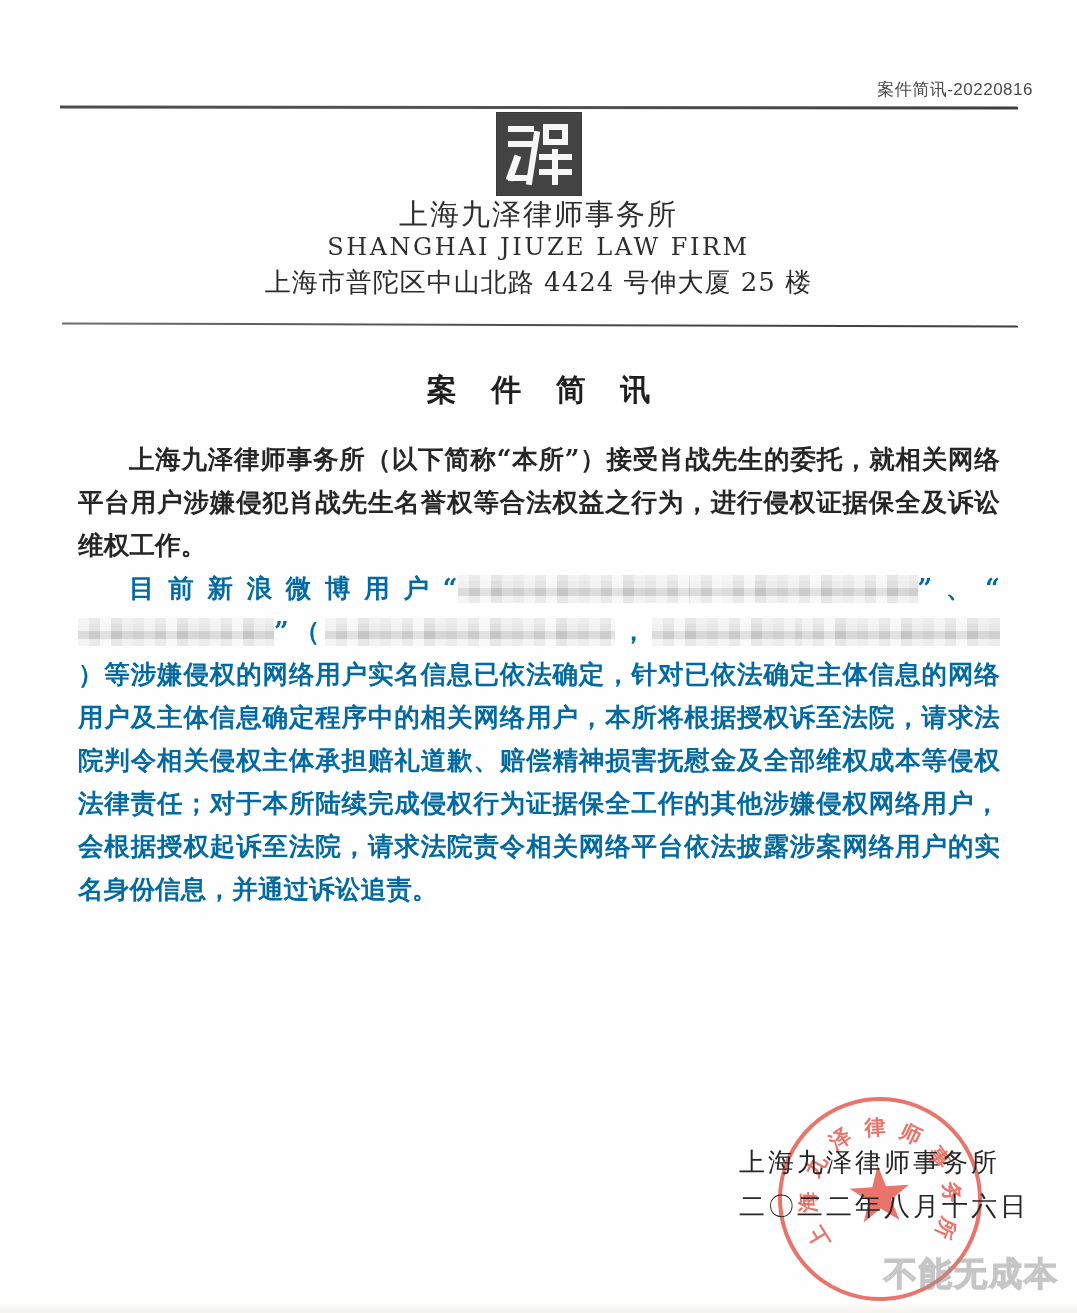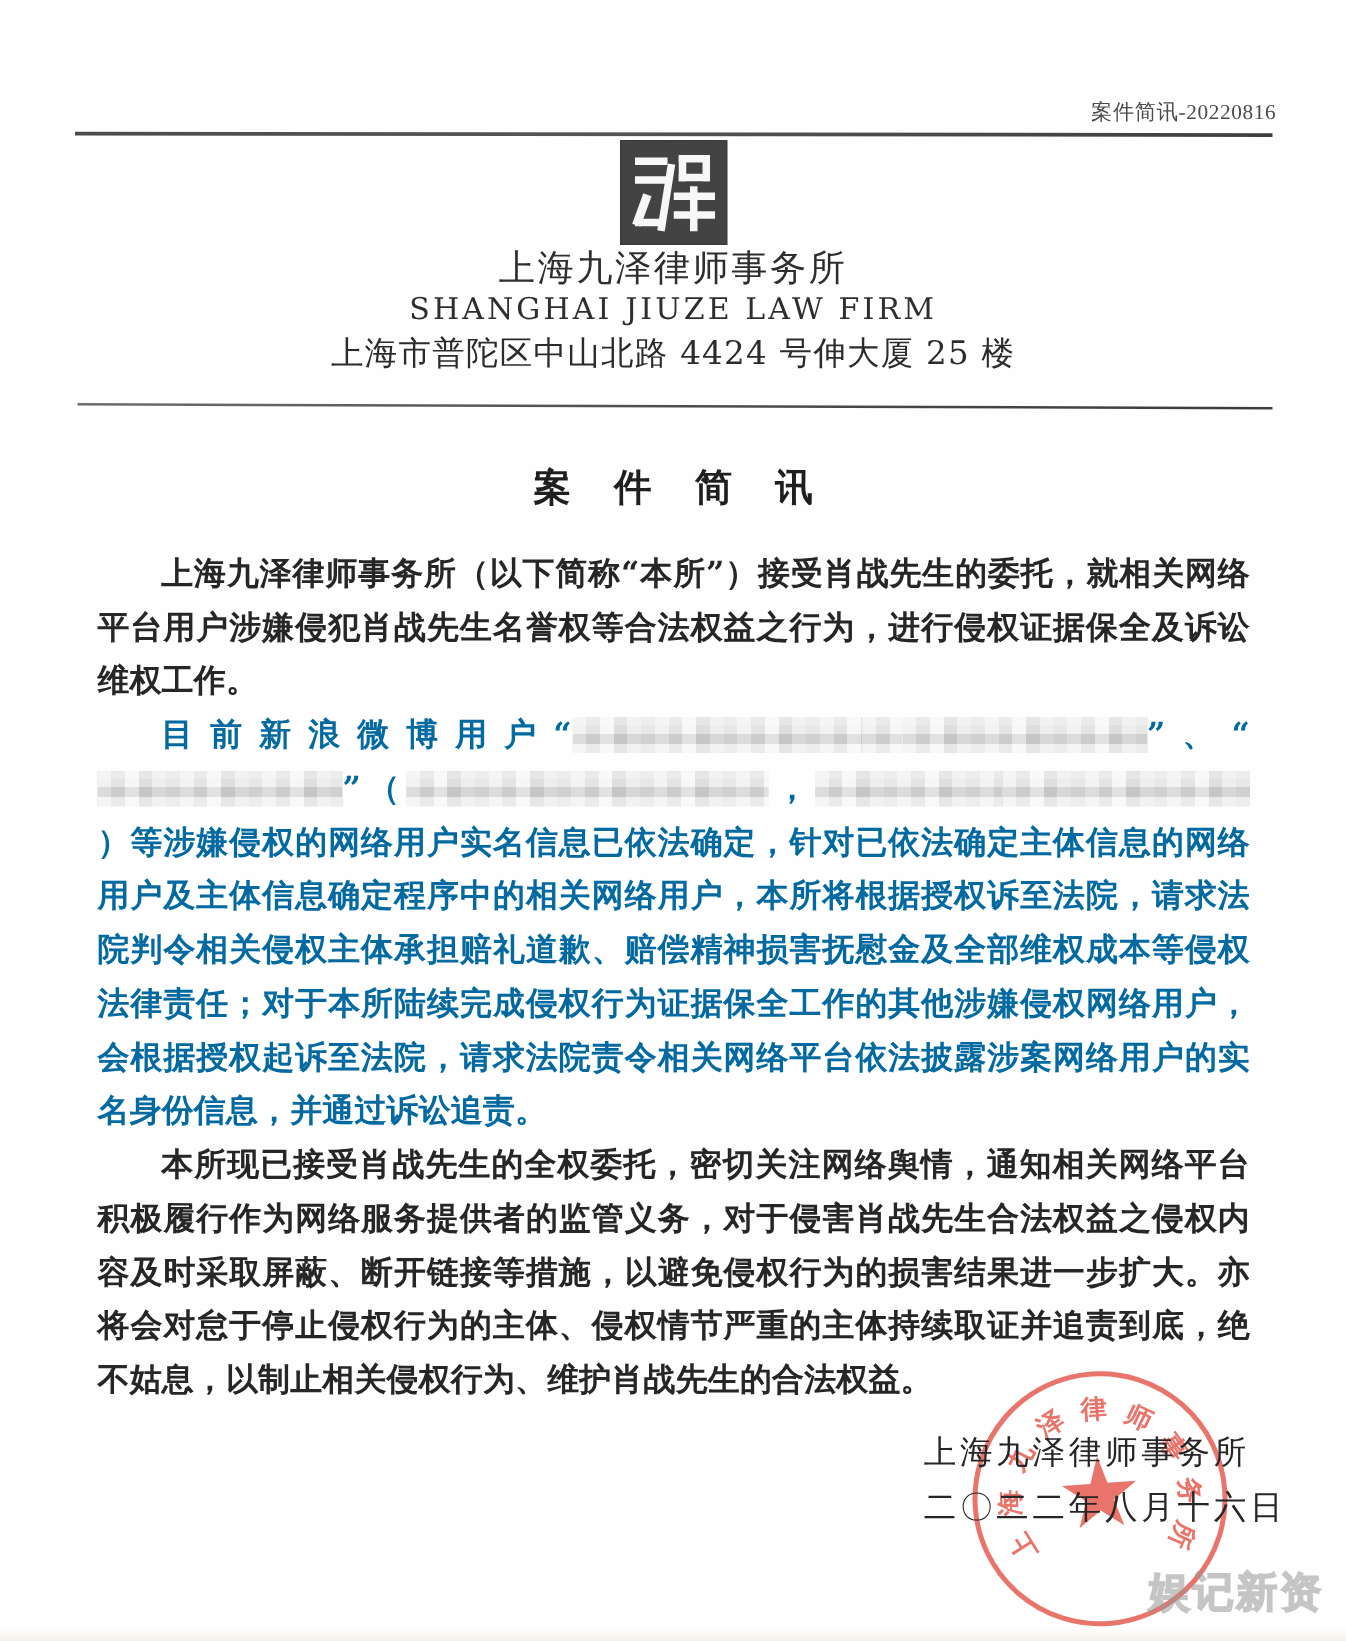--- a/index.html
+++ b/index.html
@@ -16,25 +16,25 @@
     width: 1077px;
     height: 1313px;
     background: #fefefe;
     overflow: hidden;
   }
 
   
   .doc-ref {
     position: absolute;
     top: 78px;
-    right: 56px;
+    right: 44px;
     font-size: 17px;
     letter-spacing: 0.5px;
     color: #4a4a4a;
-    font-family: Liberation Serif, serif;
+    font-family: Liberation Sans, sans-serif;
     white-space: nowrap;
   }
   .rule-top {
     position: absolute;
     left: 60px;
     top: 106px;
     width: 958px;
     height: 3px;
     background: linear-gradient(90deg,#4c4c4c 0%,#555 40%,#3f3f3f 100%);
     transform: rotate(0.06deg);
@@ -299,21 +299,20 @@
   <div class="rule-bottom"></div>
 
   <div class="doc-title">案 件 简 讯</div>
 
   <div class="body-area">
 
     <p class="para">上海九泽律师事务所（以下简称“本所”）接受肖战先生的委托，就相关网络平台用户涉嫌侵犯肖战先生名誉权等合法权益之行为，进行侵权证据保全及诉讼维权工作。</p>
 
     <p class="para faded"><span>目前新浪微博用户“</span><span class="redact r-a"></span><span class="redact r-b"></span><span class="redact r-c"></span><span>”、“</span><span class="redact r-d"></span><span>”（</span><span class="redact r-e"></span><span>，</span><span class="redact r-f"></span><span class="redact r-g"></span><span>）等涉嫌侵权的网络用户实名信息已依法确定，针对已依法确定主体信息的网络用户及主体信息确定程序中的相关网络用户，本所将根据授权诉至法院，请求法院判令相关侵权主体承担赔礼道歉、赔偿精神损害抚慰金及全部维权成本等侵权法律责任；对于本所陆续完成侵权行为证据保全工作的其他涉嫌侵权网络用户，会根据授权起诉至法院，请求法院责令相关网络平台依法披露涉案网络用户的实名身份信息，并通过诉讼追责。</span></p>
 
-    <p class="para">本所现已接受肖战先生的全权委托，密切关注网络舆情，通知相关网络平台积极履行作为网络服务提供者的监管义务，对于侵害肖战先生合法权益之侵权内容及时采取屏蔽、断开链接等措施，以避免侵权行为的损害结果进一步扩大。亦将会对怠于停止侵权行为的主体、侵权情节严重的主体持续取证并追责到底，绝不姑息，以制止相关侵权行为、维护肖战先生的合法权益。</p>
 
     <div class="para-gap"></div>
 
   </div>
 
   <div class="seal">
     <div class="seal-star"></div>
     <div class="seal-text">
         <span style="transform: rotate(-118deg) translateY(-72px) rotate(0deg);">上</span>
         <span style="transform: rotate(-88.5deg) translateY(-72px) rotate(0deg);">海</span>
@@ -325,15 +324,15 @@
         <span style="transform: rotate(88.5deg) translateY(-72px) rotate(0deg);">务</span>
         <span style="transform: rotate(118deg) translateY(-72px) rotate(0deg);">所</span>
       </div>
   </div>
 
   <div class="sign-block">
     <div>上海九泽律师事务所</div>
     <div>二〇二二年八月十六日</div>
   </div>
 
-  <div class="watermark">娱记新资</div>
+  <div class="watermark">不能无成本</div>
   <div class="page-edge"></div>
 </div>
 
 </body></html>

